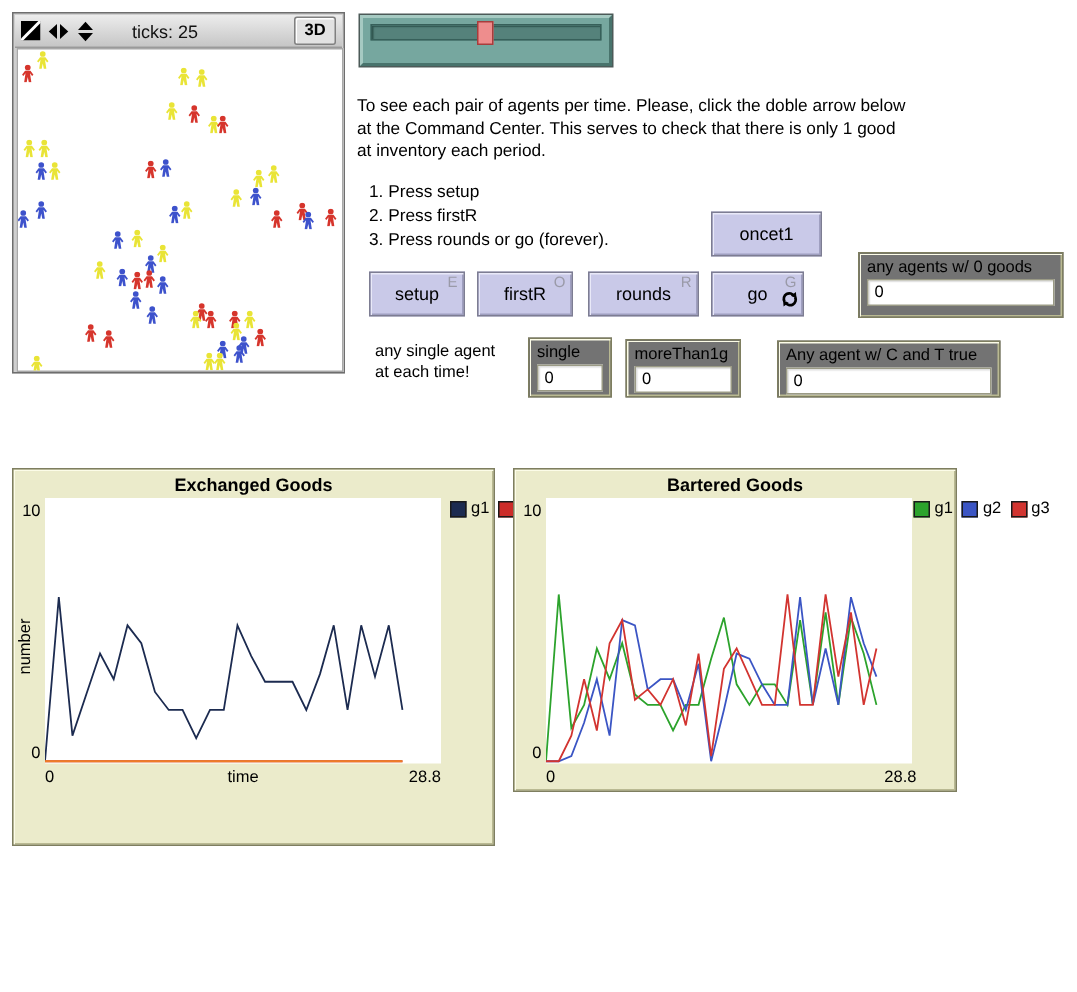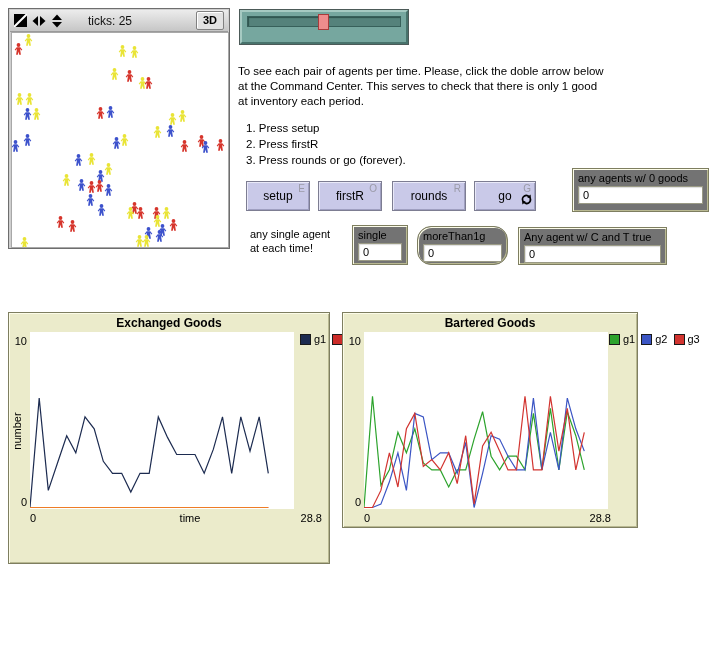--- a/index.html
+++ b/index.html
@@ -51,39 +51,39 @@
   #btn-go .fi{position:absolute;right:3px;bottom:2px;}
 
   
   .monitor{position:absolute;background:#737373;border:1px solid #7e7e60;box-sizing:border-box;
           box-shadow:inset 1px 1px 0 #fcfce8,inset -1px -1px 0 #b9b992;}
   .mon-label{padding:3px 5px 2px;font-size:11px;white-space:nowrap;overflow:hidden;}
   .mon-value{margin:0 5px;background:#fff;border:1px solid #9a9a85;height:16px;line-height:16px;
           padding-left:4px;font-size:11px;box-shadow:inset 1px 1px 1px #ddd;}
   #mon-zero{left:572px;top:168px;width:137px;height:44px;}
   #mon-single{left:352px;top:225px;width:56px;height:40px;}
-  #mon-more{left:417px;top:226px;width:91px;height:39px;border-radius:14px;}
+  #mon-more{left:417px;top:226px;width:77px;height:39px;}
   #mon-anyct{left:518px;top:227px;width:149px;height:38px;}
 
   
   .plot{position:absolute;background:#ebebcb;border:1px solid #7e7e60;box-sizing:border-box;
           box-shadow:inset 1px 1px 0 #fcfce8,inset -1px -1px 0 #b9b992;font-size:11px;}
   .plot-title{position:absolute;top:3px;left:0;right:0;text-align:center;font-weight:bold;font-size:12px;}
   .plot-canvas{position:absolute;left:21px;top:19px;background:#fff;display:block;}
   .p-ymax{position:absolute;left:2px;top:22px;width:16px;text-align:right;}
   .p-ymin{position:absolute;left:2px;top:183px;width:16px;text-align:right;}
   .p-yname{position:absolute;left:-18px;top:112px;width:52px;text-align:center;transform:rotate(-90deg);}
   .p-xmin{position:absolute;left:21px;top:199px;}
   .p-xname{position:absolute;left:21px;top:199px;text-align:center;}
   .p-xmax{position:absolute;left:21px;top:199px;text-align:right;}
   .plot-legend{position:absolute;top:20px;display:flex;flex-direction:row;gap:6px;}
   .legend-item{display:flex;align-items:center;gap:3px;}
   .swatch{width:11px;height:11px;border:1px solid #1a1a1a;box-sizing:border-box;}
   #plotw0{left:8px;top:312px;width:322px;height:252px;}
-  #plotw0 .p-xname,#plotw0 .p-xmax{width:264px;padding-left:28px;}
+  #plotw0 .p-xname,#plotw0 .p-xmax{width:264px;}
   #plotw0 .plot-legend{left:291px;}
   #plotw1{left:342px;top:312px;width:296px;height:216px;}
   #plotw1 .p-xname,#plotw1 .p-xmax{width:247px;}
   #plotw1 .plot-legend{left:266px;}
 </style>
 </head>
 <body>
 
 <svg style="position:absolute;width:0;height:0" aria-hidden="true">
   <symbol id="person" viewBox="0 0 9 12">
@@ -287,20 +287,23 @@
   <div id="note-steps">
     <div>1. Press setup</div>
     <div>2. Press firstR</div>
     <div>3. Press rounds or go (forever).</div>
   </div>
   <div id="note-single">
     <div>any single agent</div>
     <div>at each time!</div>
   </div>
 
+  <div class="nl-button" id="btn-oncet1">
+    <span>oncet1</span>
+  </div>
   <div class="nl-button" id="btn-setup">
     <span class="nl-key">E</span>
     <span>setup</span>
   </div>
   <div class="nl-button" id="btn-firstr">
     <span class="nl-key">O</span>
     <span>firstR</span>
   </div>
   <div class="nl-button" id="btn-rounds">
     <span class="nl-key">R</span>

